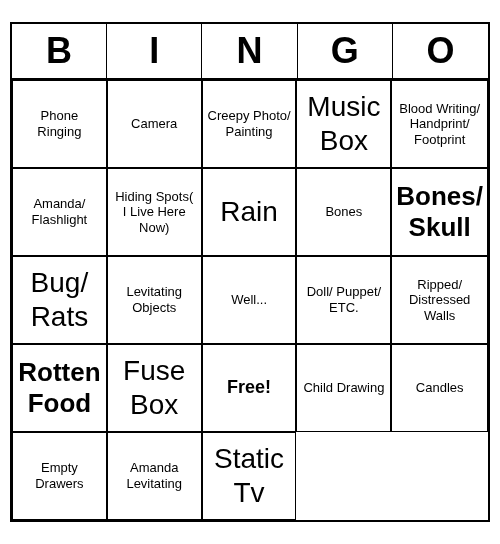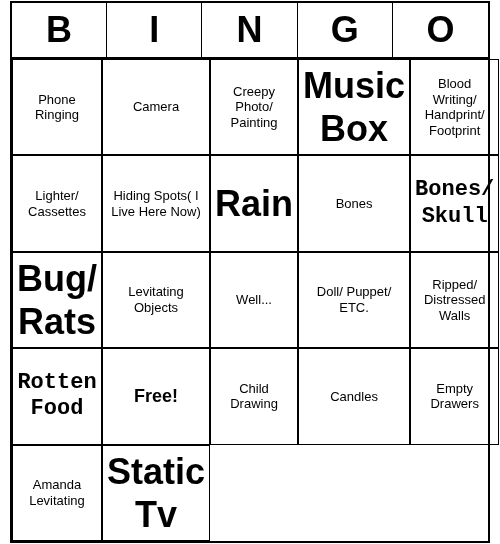--- a/index.html
+++ b/index.html
@@ -40,27 +40,26 @@
       min-height: 88px;
       display: flex;
       align-items: center;
       justify-content: center;
       text-align: center;
       padding: 4px;
       font-size: 13px;
       line-height: 1.2;
     }
     .cell.large-text {
-      font-size: 22px;
+      font-size: 26px;
       font-weight: bold;
-      font-family: Liberation Mono, monospace;
     }
     .cell.xlarge-text {
-      font-size: 36px;
-      font-weight: bold;
+      font-size: 28px;
+      font-weight: normal;
     }
     .cell.free {
       font-size: 18px;
       font-weight: bold;
     }
   </style>
 </head>
 <body>
 
 <div class="bingo-card">
@@ -70,31 +69,32 @@
       <div class="bingo-letter">N</div>
       <div class="bingo-letter">G</div>
       <div class="bingo-letter">O</div>
     </div>
   <div class="bingo-grid">
   <div class="cell">Phone Ringing</div>
       <div class="cell">Camera</div>
       <div class="cell">Creepy Photo/ Painting</div>
       <div class="cell xlarge-text">Music Box</div>
       <div class="cell">Blood Writing/ Handprint/ Footprint</div>
-      <div class="cell">Lighter/ Cassettes</div>
+      <div class="cell">Amanda/ Flashlight</div>
       <div class="cell">Hiding Spots( I Live Here Now)</div>
       <div class="cell xlarge-text">Rain</div>
       <div class="cell">Bones</div>
       <div class="cell large-text">Bones/ Skull</div>
       <div class="cell xlarge-text">Bug/ Rats</div>
       <div class="cell">Levitating Objects</div>
       <div class="cell">Well...</div>
       <div class="cell">Doll/ Puppet/ ETC.</div>
       <div class="cell">Ripped/ Distressed Walls</div>
       <div class="cell large-text">Rotten Food</div>
+      <div class="cell xlarge-text">Fuse Box</div>
       <div class="cell free">Free!</div>
       <div class="cell">Child Drawing</div>
       <div class="cell">Candles</div>
       <div class="cell">Empty Drawers</div>
       <div class="cell">Amanda Levitating</div>
       <div class="cell xlarge-text">Static Tv</div>
     </div>
 </div>
 
 </body></html>

